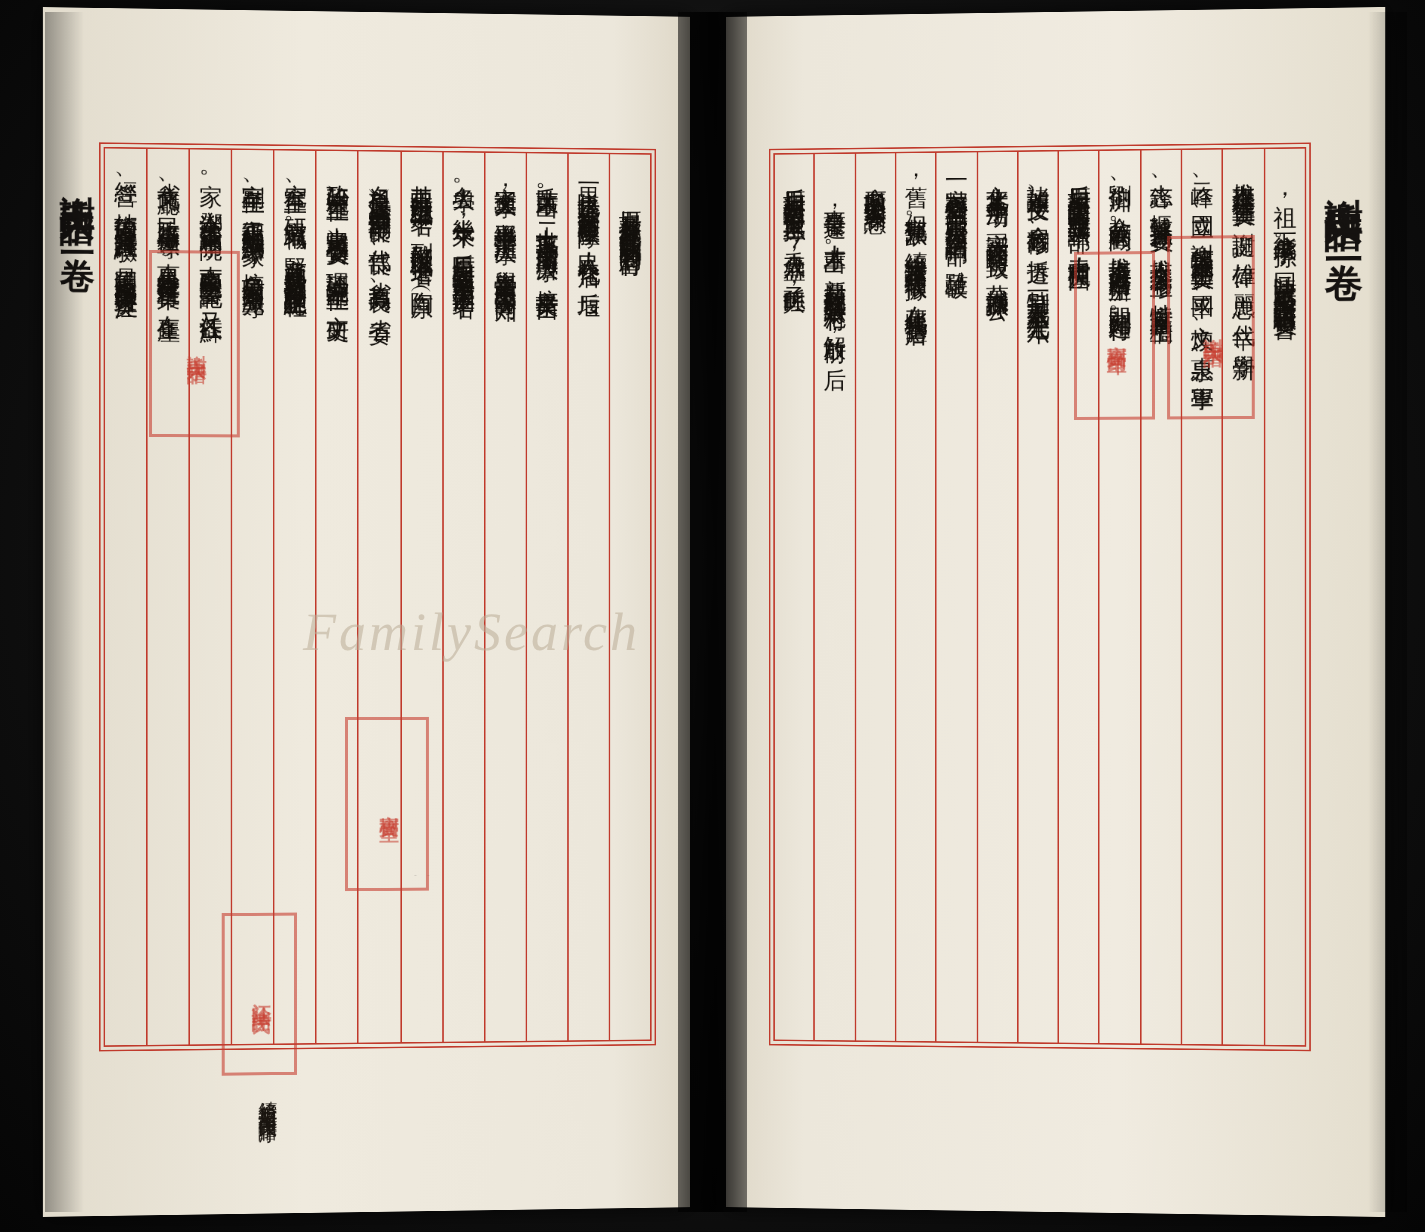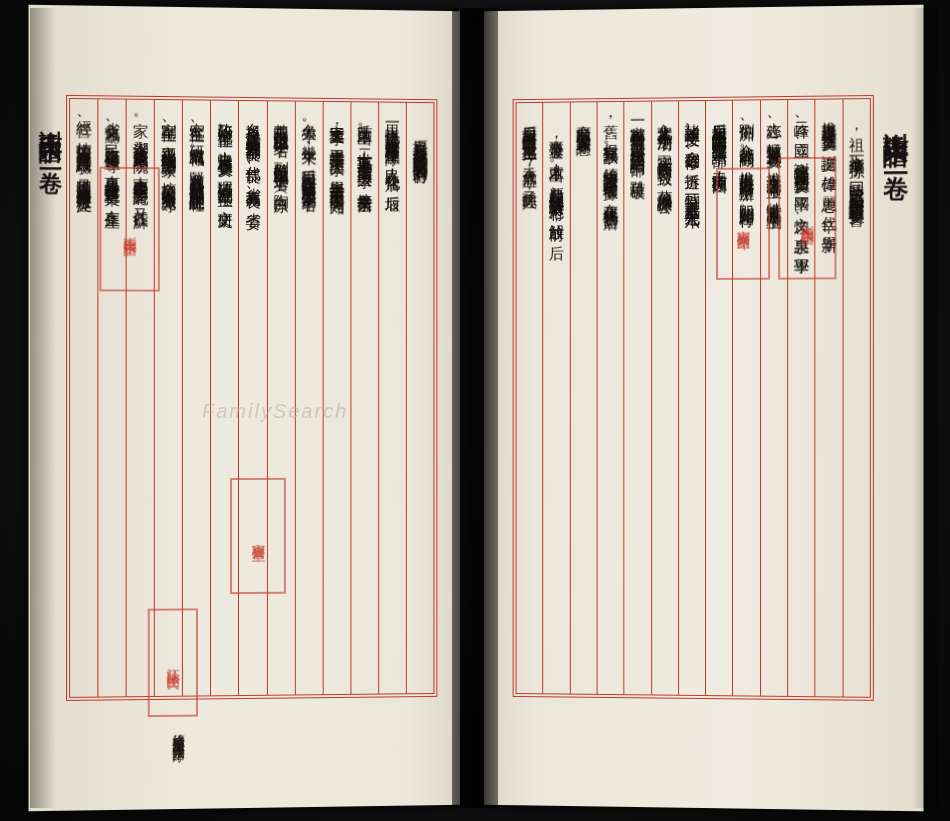--- a/index.html
+++ b/index.html
@@ -240,24 +240,24 @@
   .seal.s2 { left: 200px; top: 470px; width: 52px; height: 112px; }
   .seal.s3 { left: 118px; top: 600px; width: 46px; height: 104px; }
   .seal.s4 { right: 86px; top: 150px; width: 54px; height: 118px; }
   .seal.s5 { right: 152px; top: 160px; width: 50px; height: 108px; }
 
   
   .watermark {
     position: absolute;
     left: 190px;
     top: 392px;
-    font-size: 20px;
+    font-size: 36px;
     color: rgba(185,172,150,0.55);
     letter-spacing: 2px;
-    font-family: Liberation Sans, sans-serif;
+    font-family: Liberation Serif, serif;
     font-style: italic;
     z-index: 7;
     pointer-events: none;
     user-select: none;
     white-space: nowrap;
   }
 
   .edge-shadow-l {
     position: absolute;
     left: 18px; top: 0; width: 26px; height: 800px;

